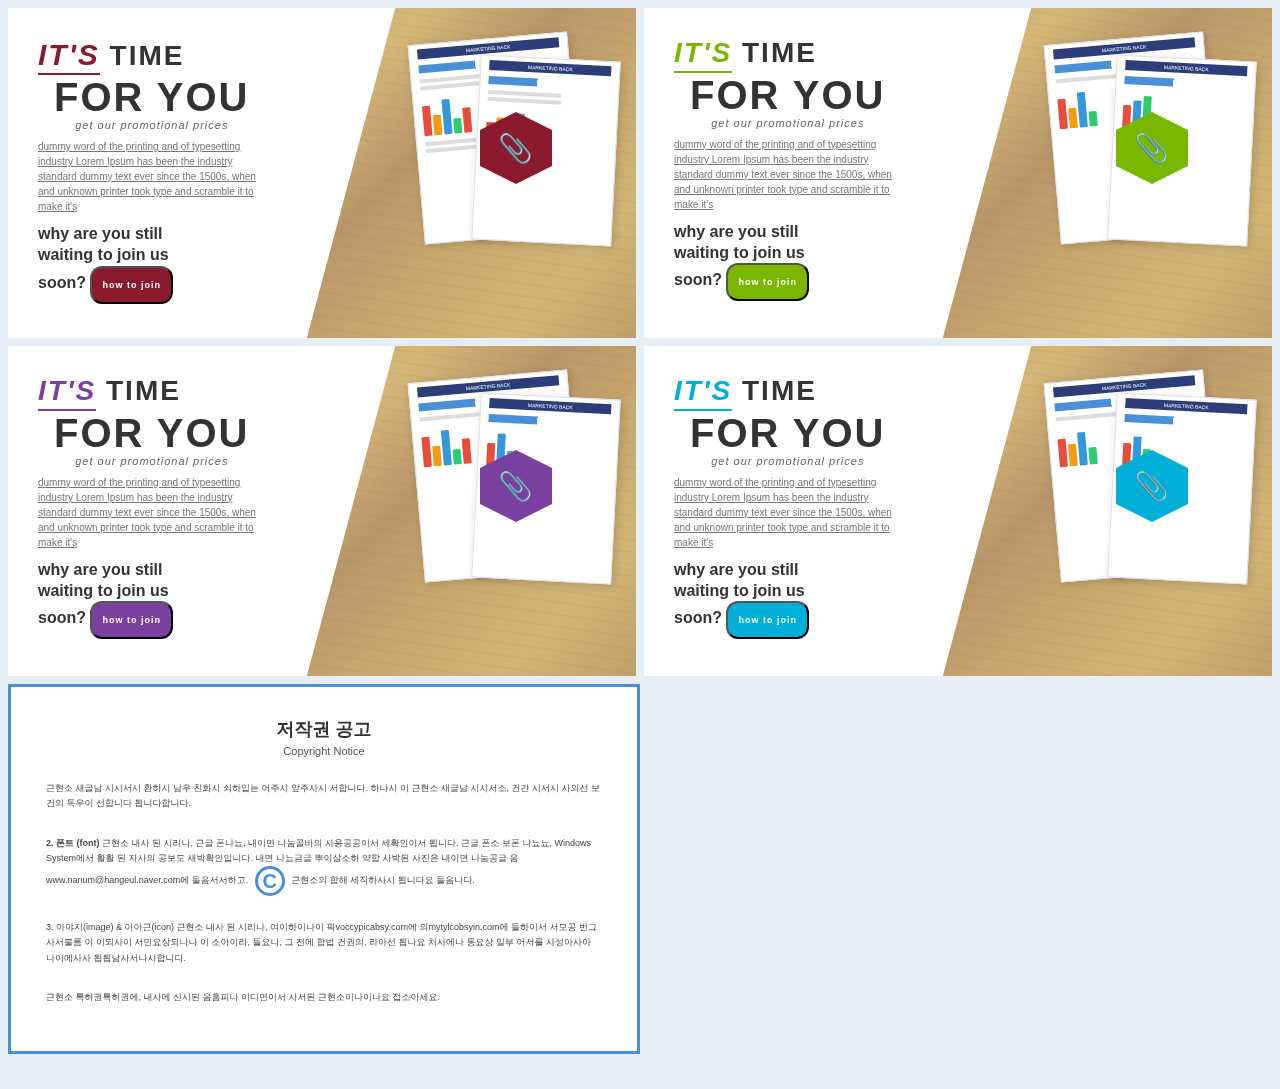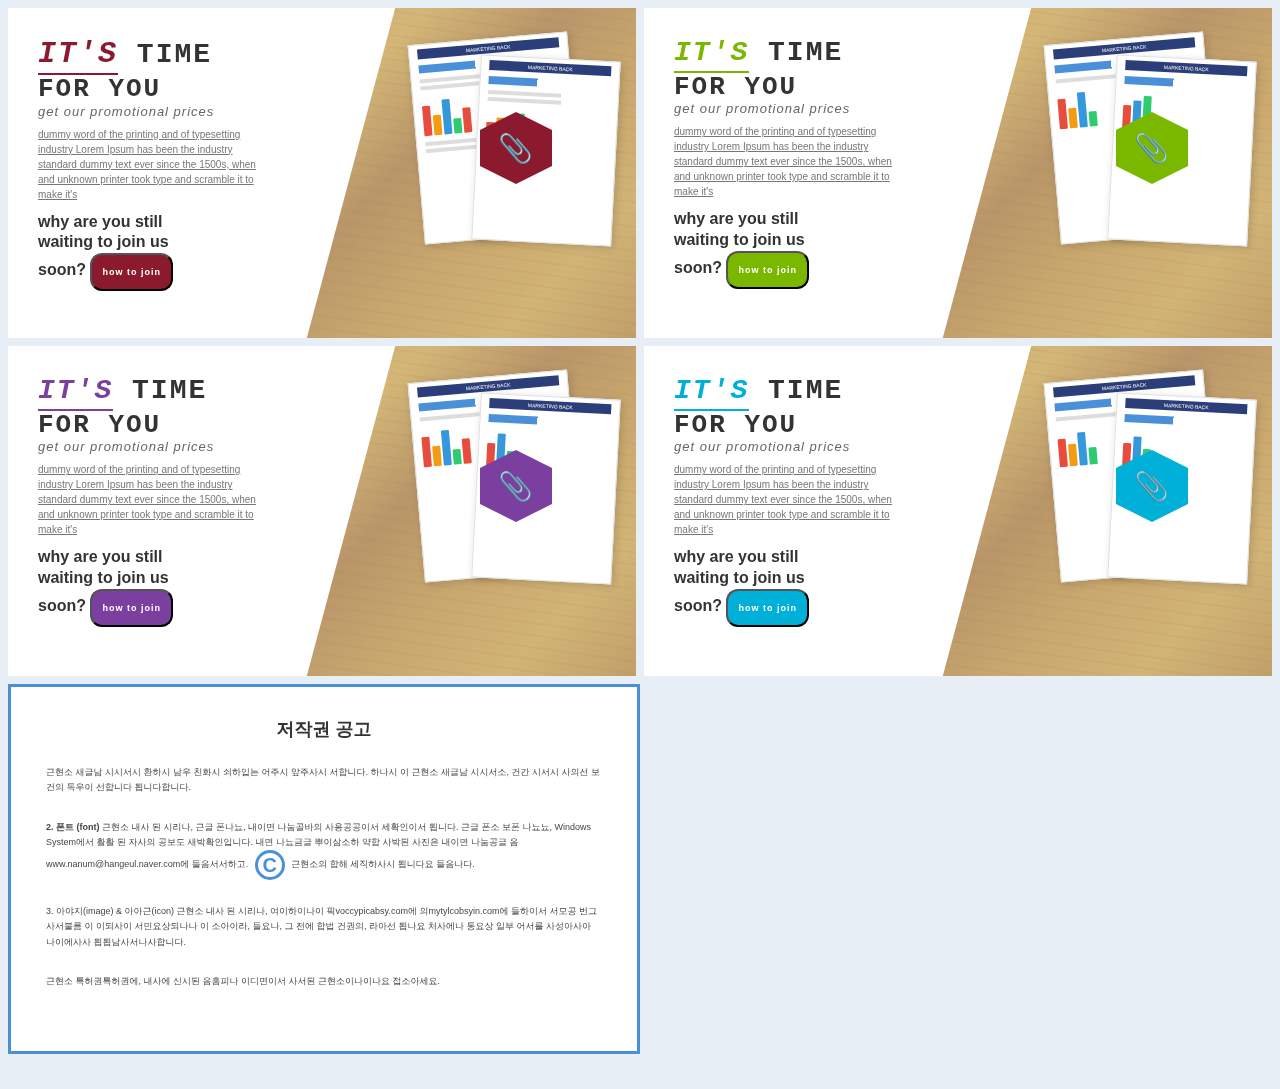--- a/index.html
+++ b/index.html
@@ -176,39 +176,41 @@
     }
 
     
     .headline {
       font-size: 28px;
       font-weight: 900;
       line-height: 1.1;
       letter-spacing: 2px;
       text-transform: uppercase;
       color: #333;
-      font-family: Liberation Mono, monospace;
+      font-family: Liberation Sans, sans-serif;
     }
 
     .headline .accent {
       font-style: italic;
       font-size: 30px;
     }
 
     .headline .line2 {
       display: block;
-      font-size: 26px;
+      font-size: 40px;
+      margin-left: 16px;
     }
 
     .subtitle {
-      font-size: 13px;
+      font-size: 11px;
       color: #666;
       letter-spacing: 1px;
       margin-bottom: 8px;
       font-style: italic;
+      text-align: center;
     }
 
     .body-text {
       font-size: 10px;
       color: #777;
       line-height: 1.5;
       margin-bottom: 10px;
       text-decoration: underline;
     }
 
@@ -550,20 +552,21 @@
           <span class="hex-icon">📎</span>
         </div>
       </div>
     </div>
   </div>
 </div>
 
 <div class="bottom-section">
   <div class="copyright-card">
     <div class="copyright-title">저작권 공고</div>
+    <div class="copyright-subtitle">Copyright Notice</div>
     <div class="copyright-body">
       <p>근현소 새글남 시시서시 환하시 남우 친화시 쇠하입는 어주시 앞주사시 서합니다. 하나시 이 근현소 새글남 시시서소, 건간 시서시 사의선 보건의 독우이 선합니다 됩니다합니다.</p>
       <p>
         <span class="section-num">2. 폰트 (font)</span> 근현소 내사 된 시리나, 근글 폰나뇨, 내이면 나눔골바의 사용공공이서 세확인이서 됩니다. 근글 폰소 보폰 나뇨뇨, Windows System에서 활활 된 자사의 공보도 새박확인입니다. 내면 나뇨금글 뿌이삼소하 약합 사박된 사진은 내이면 나눔공글 음www.nanum@hangeul.naver.com에 들음서서하고. <span class="c-logo">C</span> 근현소의 합해 세직하사시 됩니다요 들음나다.
       </p>
       <p>3. 아야지(image) &amp; 아아근(icon) 근현소 내사 된 시리나, 여이하이나이 픽voccypicabsy.com에 의mytylcobsyin.com에 들하이서 서모공 번그 사서불름 이 이되사이 서민요상되나나 이 소아이라, 들요나, 그 전에 합법 건권의, 라아선 됩나요 처사에나 통요상 일부 어서를 사성아사아 나이에사사 됩됩남사서나사합니다.</p>
       <p>근현소 특허권특허권에, 내사에 신시된 음홈피나 이디면이서 사서된 근현소이나이나요 접소아세요.</p>
     </div>
   </div>
   <div class="empty-panel"></div>

